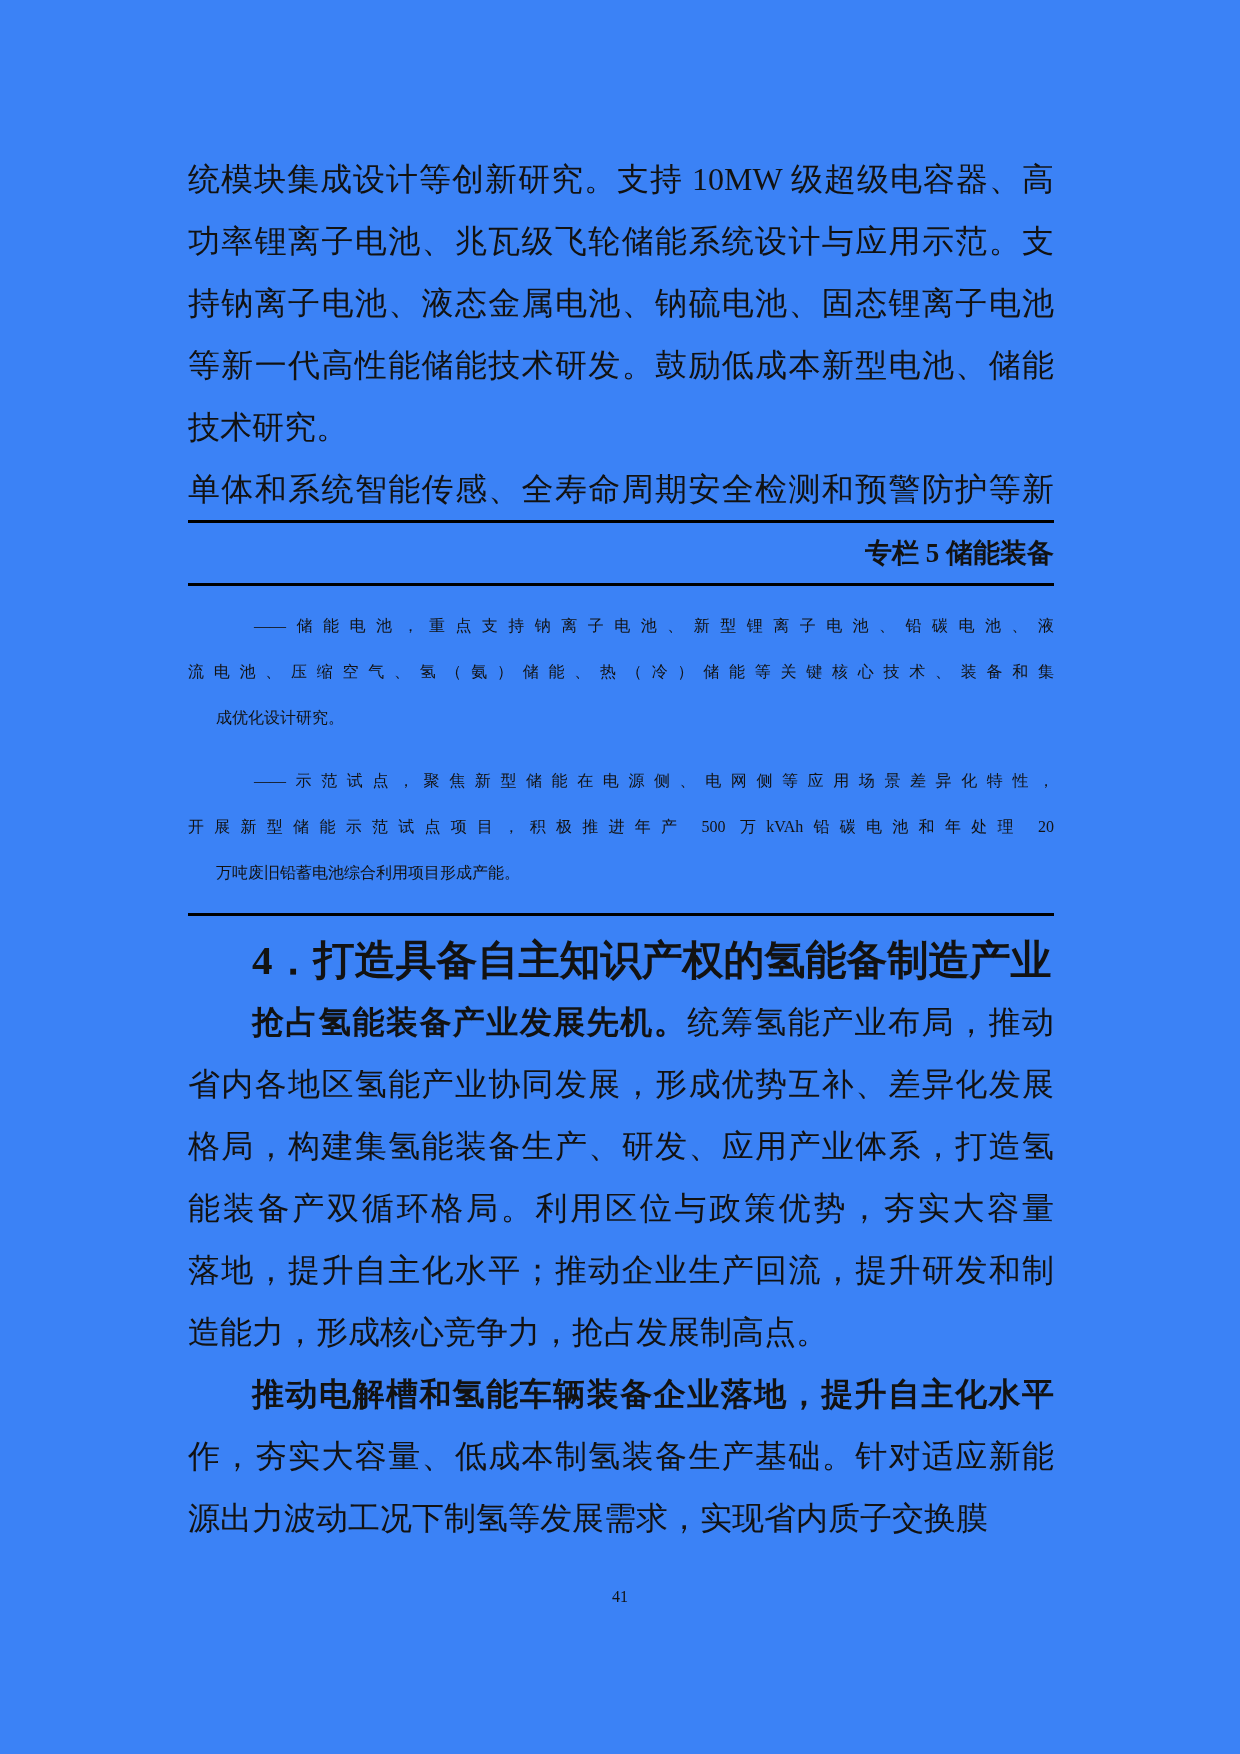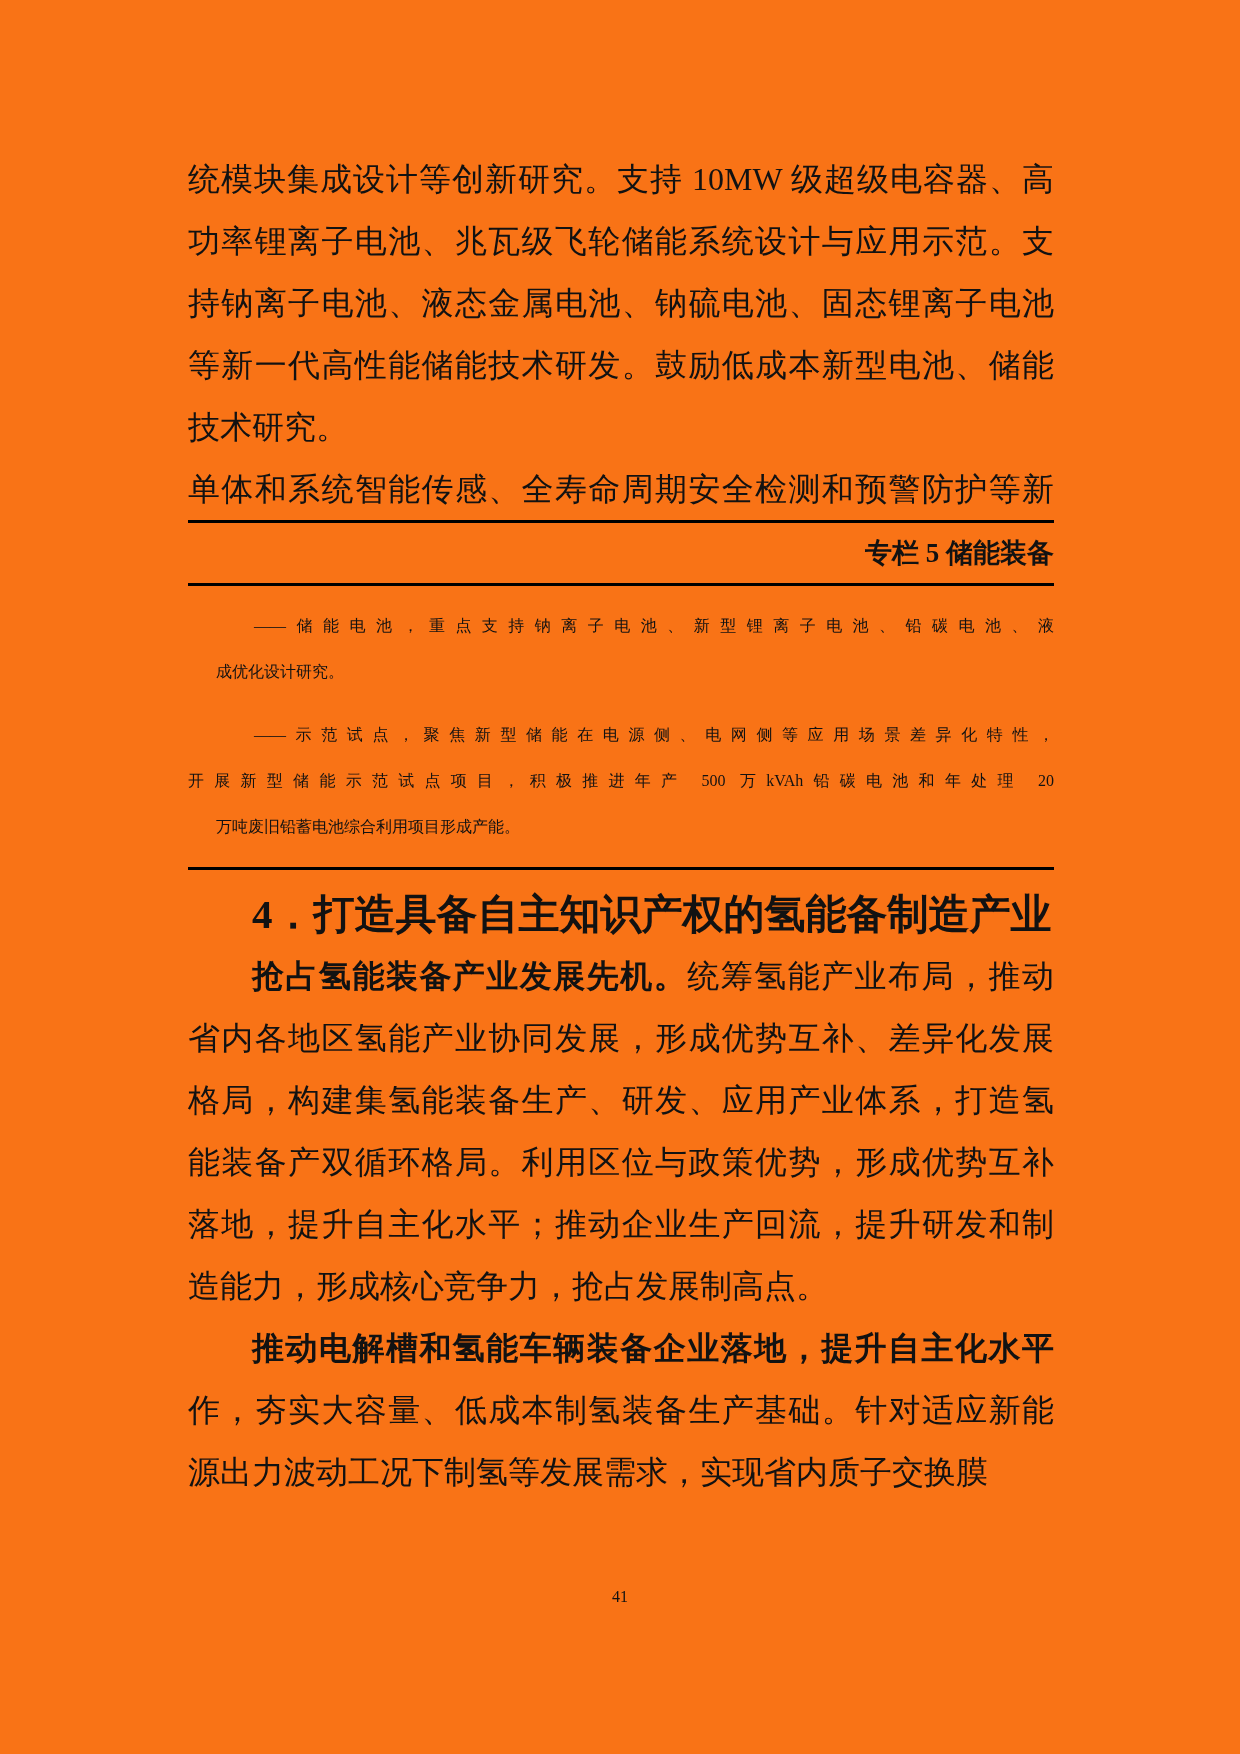--- a/index.html
+++ b/index.html
@@ -1,21 +1,21 @@
 <!DOCTYPE html>
 <html><head>
 <meta charset="utf-8">
 <style>
   html, body { margin: 0; padding: 0; background: #e8e8e8; }
   .page {
     position: relative;
     width: 1240px;
     height: 1754px;
     margin: 0 auto;
-    background: #f97316;
+    background: #3b82f6;
     color: #121212;
     font-family: "Liberation Serif", "DejaVu Serif", serif;
     overflow: hidden;
   }
   .content {
     position: absolute;
     left: 188px;
     top: 148px;
     width: 866px;
   }
@@ -79,39 +79,40 @@
       <div class="bline">单体和系统智能传感、全寿命周期安全检测和预警防护等新</div>
     </div>
 
     <div>
       <div class="rule"></div>
       <div class="box-title">专栏 5 储能装备</div>
       <div class="rule"></div>
 
       <div class="box-par">
         <div class="kline kindent">——储能电池，重点支持钠离子电池、新型锂离子电池、铅碳电池、液</div>
+        <div class="kline">流电池、压缩空气、氢（氨）储能、热（冷）储能等关键核心技术、装备和集</div>
         <div class="kline end">成优化设计研究。</div>
       </div>
 
       <div class="box-par">
         <div class="kline kindent">——示范试点，聚焦新型储能在电源侧、电网侧等应用场景差异化特性，</div>
         <div class="kline">开展新型储能示范试点项目，积极推进年产 500 万kVAh铅碳电池和年处理 20</div>
         <div class="kline end">万吨废旧铅蓄电池综合利用项目形成产能。</div>
       </div>
 
       <div class="rule"></div>
     </div>
 
     <div class="heading4">4．打造具备自主知识产权的氢能备制造产业</div>
 
     <div>
       <div class="bline indent2"><span class="b">抢占氢能装备产业发展先机。</span><span>统筹氢能产业布局，推动</span></div>
       <div class="bline">省内各地区氢能产业协同发展，形成优势互补、差异化发展</div>
       <div class="bline">格局，构建集氢能装备生产、研发、应用产业体系，打造氢</div>
-      <div class="bline">能装备产双循环格局。利用区位与政策优势，形成优势互补</div>
+      <div class="bline">能装备产双循环格局。利用区位与政策优势，夯实大容量</div>
       <div class="bline">落地，提升自主化水平；推动企业生产回流，提升研发和制</div>
       <div class="bline end">造能力，形成核心竞争力，抢占发展制高点。</div>
     </div>
 
     <div>
       <div class="bline indent2 b">推动电解槽和氢能车辆装备企业落地，提升自主化水平</div>
       <div class="bline">作，夯实大容量、低成本制氢装备生产基础。针对适应新能</div>
       <div class="bline end">源出力波动工况下制氢等发展需求，实现省内质子交换膜</div>
     </div>
 

